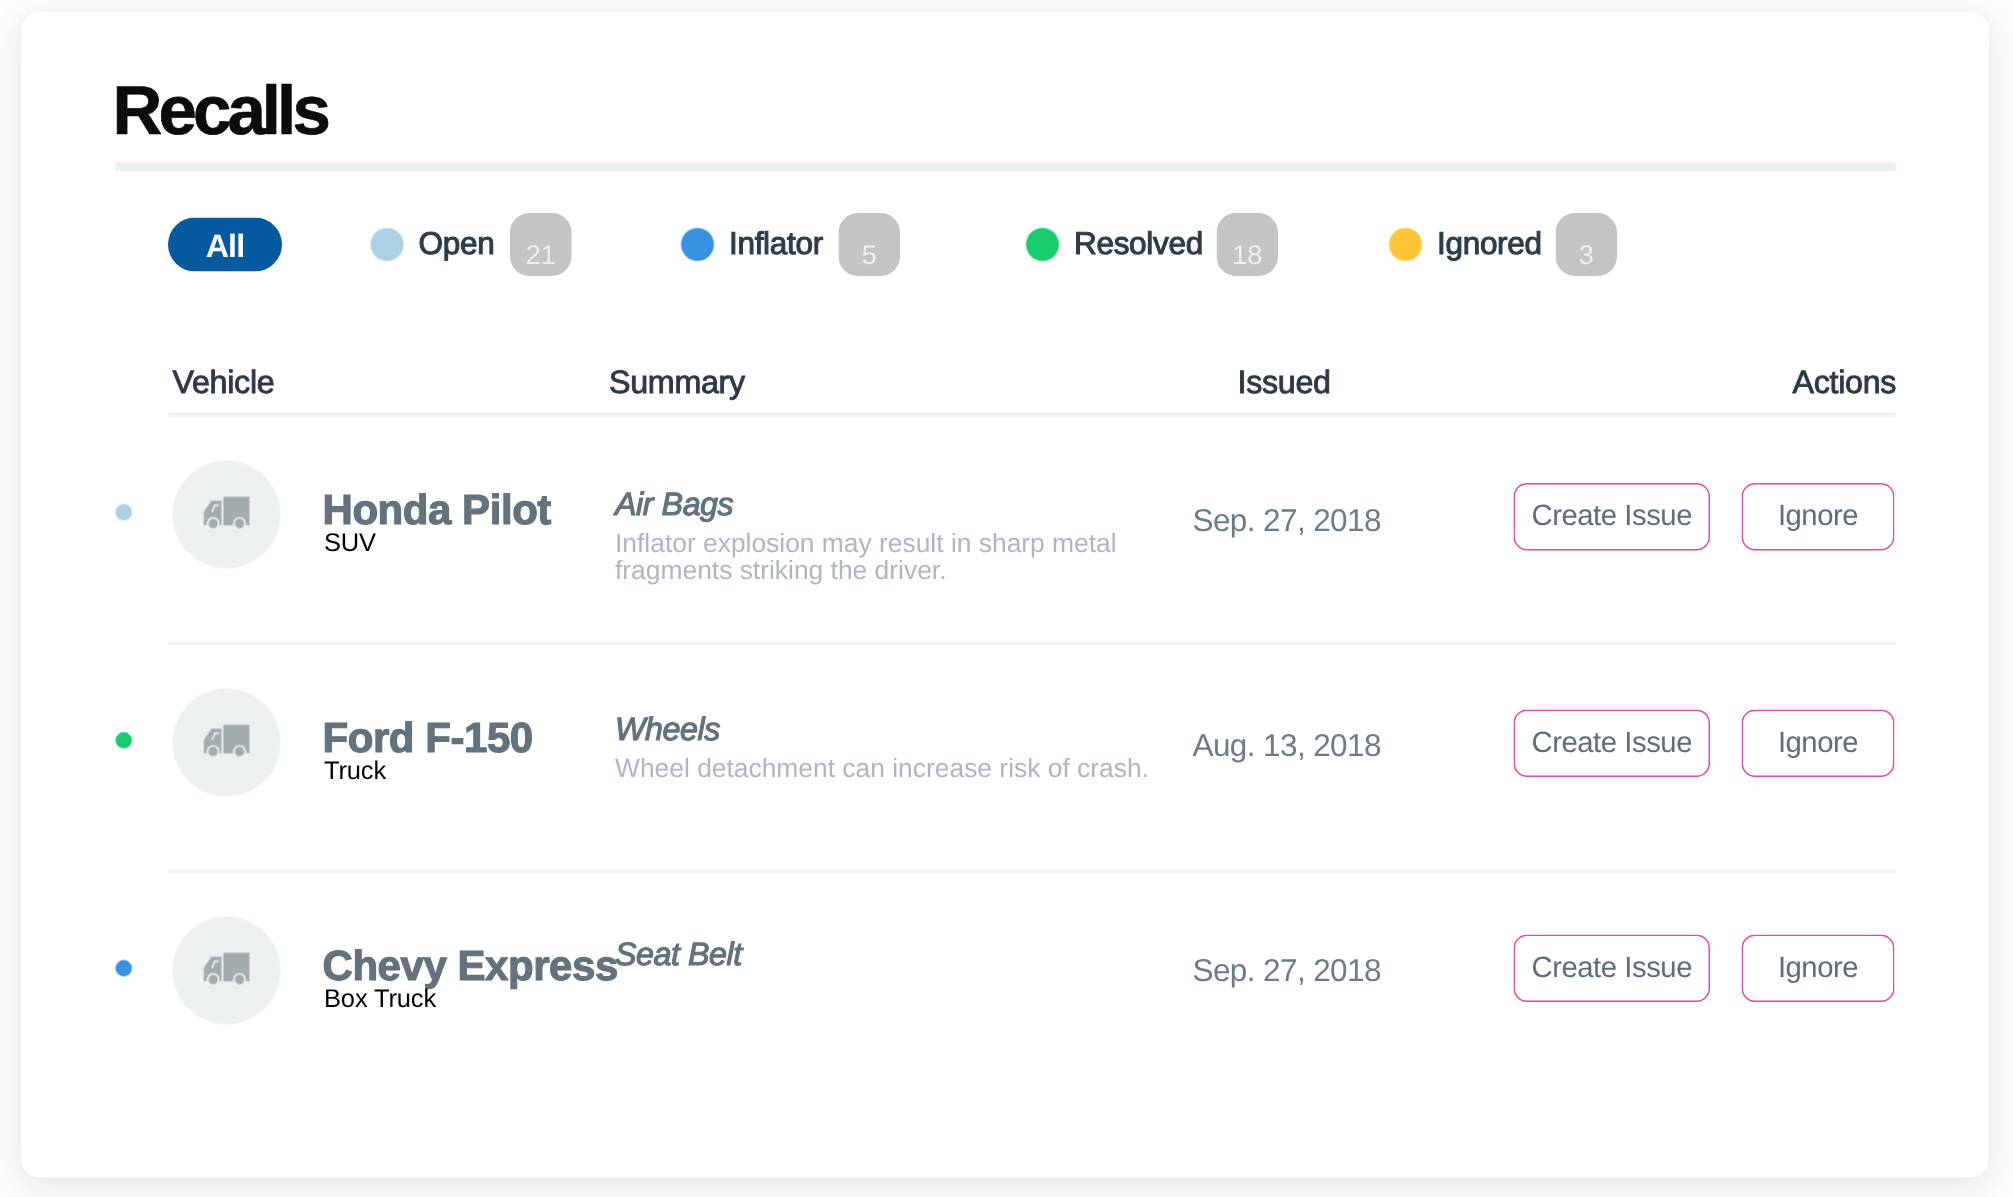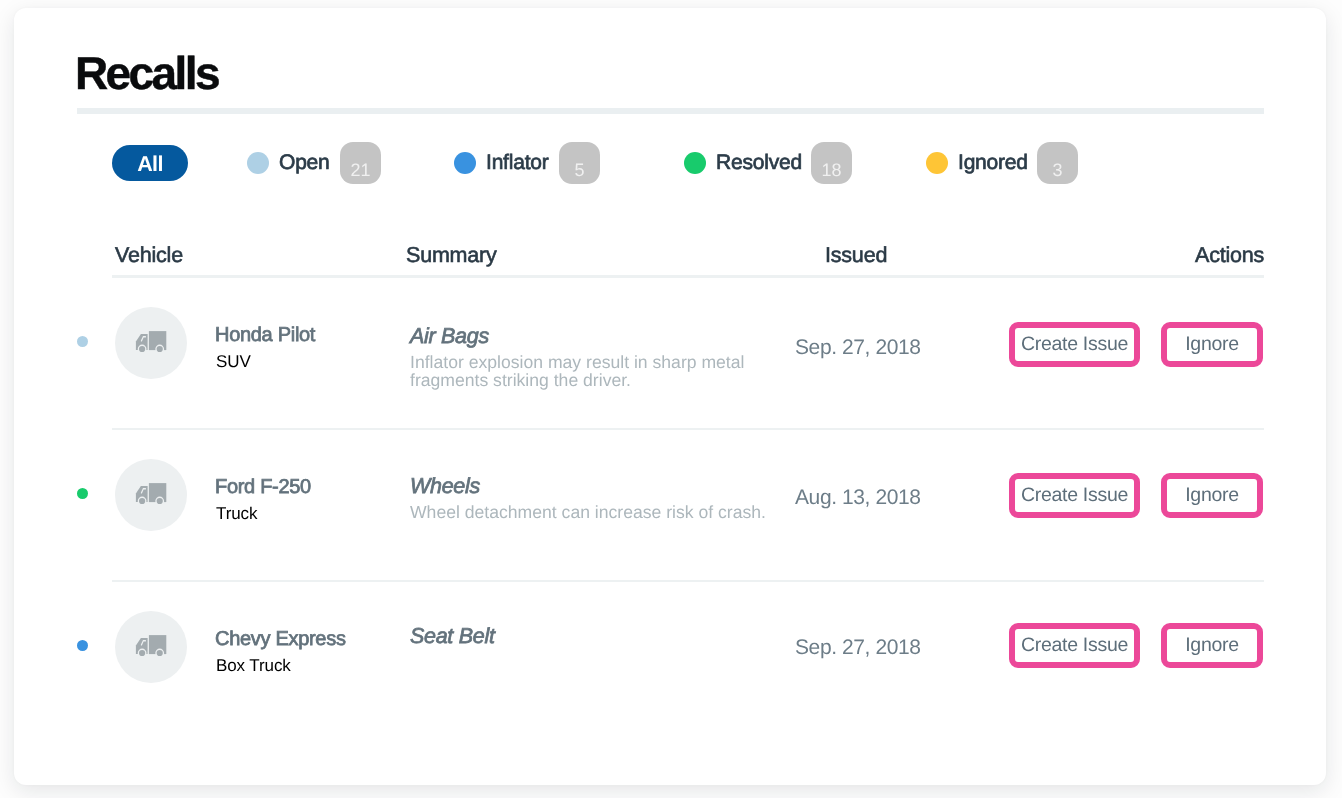--- a/index.html
+++ b/index.html
@@ -55,27 +55,27 @@
   .thline{position:absolute;left:112px;top:275px;width:1152px;height:3px;background:#edf1f2;}
 
   .rowsep{position:absolute;left:112px;width:1152px;height:2px;background:#edf1f2;}
 
   .row{position:absolute;left:0;width:1312px;}
   .sdot{position:absolute;width:11.5px;height:11.5px;border-radius:50%;}
   .avatar{
     position:absolute;width:72px;height:72px;border-radius:50%;background:#edf0f1;
   }
   .avatar svg{position:absolute;left:19px;top:22px;}
-  .vname{position:absolute;font-size:20px;font-weight:400;color:#63727c;-webkit-text-stroke:0.75px #63727c;letter-spacing:-0.3px;white-space:nowrap;}
+  .vname{position:absolute;font-size:28px;font-weight:700;color:#63727c;-webkit-text-stroke:0.75px #63727c;letter-spacing:-0.3px;white-space:nowrap;}
   .vtype{position:absolute;font-size:17px;font-weight:400;color:#000000;letter-spacing:-0.1px;white-space:nowrap;}
   .stitle{position:absolute;font-size:21.5px;font-weight:400;color:#63727c;-webkit-text-stroke:0.75px #63727c;letter-spacing:-0.3px;white-space:nowrap;font-style:italic;}
   .stext{position:absolute;font-size:17.6px;font-weight:400;color:#adb7bc;letter-spacing:0px;line-height:18px;width:372px;}
   .issued{position:absolute;font-size:21px;font-weight:400;color:#6d7d88;letter-spacing:-0.4px;white-space:nowrap;}
   .btn{
-    position:absolute;height:45px;border:6px solid #ec4899;border-radius:9px;background:#fff;
+    position:absolute;height:45px;border:1px solid #ec4899;border-radius:9px;background:#fff;
     display:flex;align-items:center;justify-content:center;
     font-size:19.5px;font-weight:400;color:#5d6e7a;letter-spacing:-0.3px;white-space:nowrap;
     box-sizing:border-box;cursor:pointer;
   }
 </style>
 </head>
 <body>
 
 <div class="page">
   <div class="card"></div>
@@ -153,21 +153,21 @@
               <path fill="#edf0f1" d="M90 71h29v13H96l-17 40H69v-8z"></path>
               <g fill="#edf0f1">
                 <circle cx="81" cy="200" r="44"></circle>
                 <circle cx="257" cy="200" r="44"></circle>
               </g>
               <g fill="#a3abaf">
                 <circle cx="81" cy="200" r="31"></circle>
                 <circle cx="257" cy="200" r="31"></circle>
               </g>
             </svg></span></span>
-        <span class="vname" style="left:215px;top:32px">Ford F-250</span>
+        <span class="vname" style="left:215px;top:32px">Ford F-150</span>
         <span class="vtype" style="left:215.5px;top:60px">Truck</span>
         <span class="stitle" style="left:410px;top:30px">Wheels</span>
         <span class="stext" style="left:410px;top:59px">Wheel detachment can increase risk of crash.</span>
         <span class="issued" style="left:795px;top:42px">Aug. 13, 2018</span>
         <span class="btn" style="left:1009px;top:29px;width:131px">Create Issue</span>
         <span class="btn" style="left:1161px;top:29px;width:102px">Ignore</span>
       </div>
       <div class="row" style="top:596px;height:110px">
         <span class="sdot" style="left:76.8px;top:43.5px;background:#3992e0"></span>
         <span class="avatar" style="left:115px;top:15px"><span><svg width="36" height="26" viewBox="0 0 360 260" aria-hidden="true">

